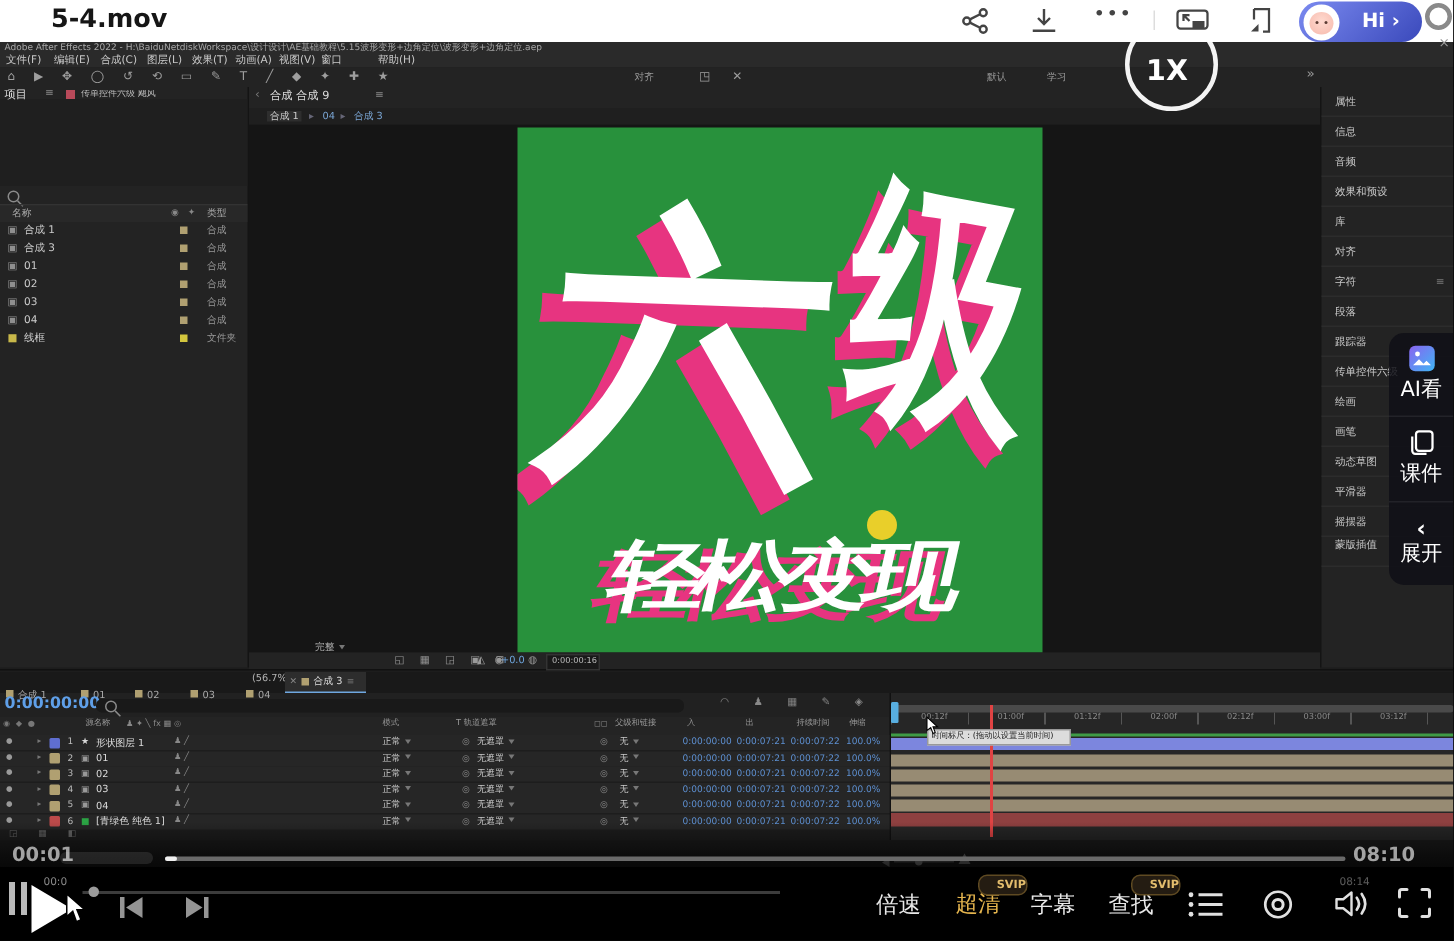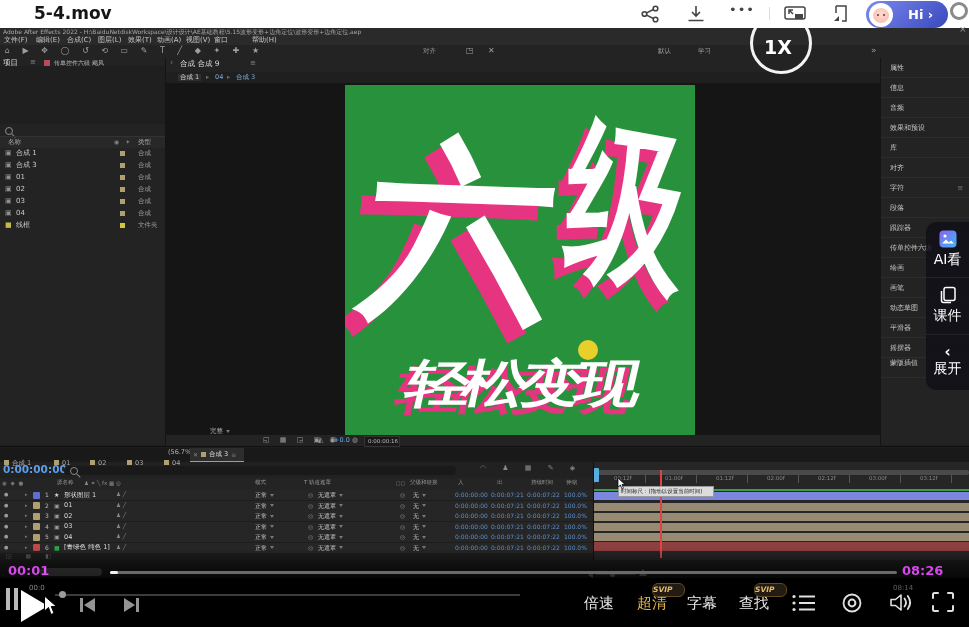--- a/index.html
+++ b/index.html
@@ -49,25 +49,25 @@
   .sidecell:last-child{border-bottom:none;}
   .sidelbl{font-size:14px;color:#fff;}
   
   .subtt{left:0;top:491px;width:969px;text-align:center;z-index:26;}
   .subtt span{font-size:19px;font-weight:800;color:#fff;
     text-shadow:-1.5px 0 #000,1.5px 0 #000,0 -1.5px #000,0 1.5px #000,2px 2px 3px rgba(0,0,0,.9);}
   
   .botgrad{left:0;top:548px;width:969px;height:79px;z-index:28;
      background:linear-gradient(180deg,rgba(0,0,0,0),rgba(0,0,0,.55) 28%,rgba(0,0,0,.95) 55%,#000 78%);}
   .pb{z-index:29;}
-  .ptime{font-size:13px;font-weight:700;color:#d946ef;}
+  .ptime{font-size:13px;font-weight:700;color:#a3a3a3;}
   .ctrl-lbl{font-size:15px;color:#e8e8e8;cursor:pointer;}
   .gold{color:#e5b54e;font-family:Liberation Serif, serif;}
   .svip{width:31px;height:12px;border-radius:6px;background:#241c12;border:1px solid #5f4a22;
-        font-size:7.5px;font-weight:800;font-style:italic;color:#e3bd6d;text-align:left;
+        font-size:7.5px;font-weight:800;color:#e3bd6d;text-align:right;
         line-height:12px;}
   .playtri{width:0;height:0;border-left:27px solid #fff;border-top:16px solid transparent;
            border-bottom:16px solid transparent;}
   .pausebar{width:4px;height:22px;background:#b9b9b9;}
   .stepbar{width:2.5px;height:14px;background:#949494;}
   .stepleft{width:0;height:0;border-right:11px solid #949494;border-top:7px solid transparent;
             border-bottom:7px solid transparent;}
   .stepright{width:0;height:0;border-left:11px solid #949494;border-top:7px solid transparent;
              border-bottom:7px solid transparent;}
 </style>
@@ -488,21 +488,21 @@
       <span class="sidelbl">展开</span>
     </div>
   </div>
 
 
   <div class="a botgrad"></div>
   <span class="a tx ptime pb" style="left:8px;top:564px">00:01</span>
   <div class="a pb" style="left:40px;top:568px;width:62px;height:8px;border-radius:4px;background:rgba(255,255,255,.10)"></div>
   <div class="a pb" style="left:110px;top:571px;width:787px;height:3px;border-radius:2px;background:#6a6a6a"></div>
   <div class="a pb" style="left:110px;top:571px;width:8px;height:3px;border-radius:2px;background:#f0f0f0"></div>
-  <span class="a tx ptime pb" style="left:902px;top:564px">08:26</span>
+  <span class="a tx ptime pb" style="left:902px;top:564px">08:10</span>
 
   <div class="a pausebar pb" style="left:6px;top:588px"></div>
   <div class="a pausebar pb" style="left:14px;top:588px"></div>
   <span class="a tx pb" style="left:29px;top:585px;font-size:7px;color:#888">00:0</span>
   <div class="a playtri pb" style="left:21px;top:590px"></div>
   <div class="a pb" style="left:55px;top:594px;width:465px;height:1.5px;background:#3c3c3c"></div>
   <div class="a pb" style="left:59px;top:591px;width:7px;height:7px;border-radius:50%;background:#9b9b9b"></div>
   <div class="a stepbar pb" style="left:80px;top:598px"></div>
   <div class="a stepleft pb" style="left:84px;top:598px"></div>
   <div class="a stepright pb" style="left:124px;top:598px"></div>

